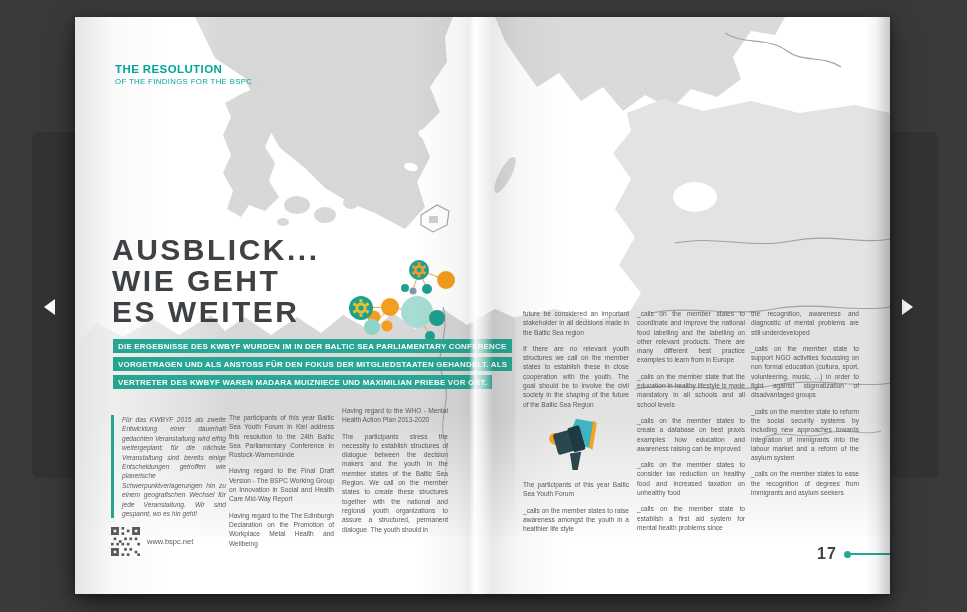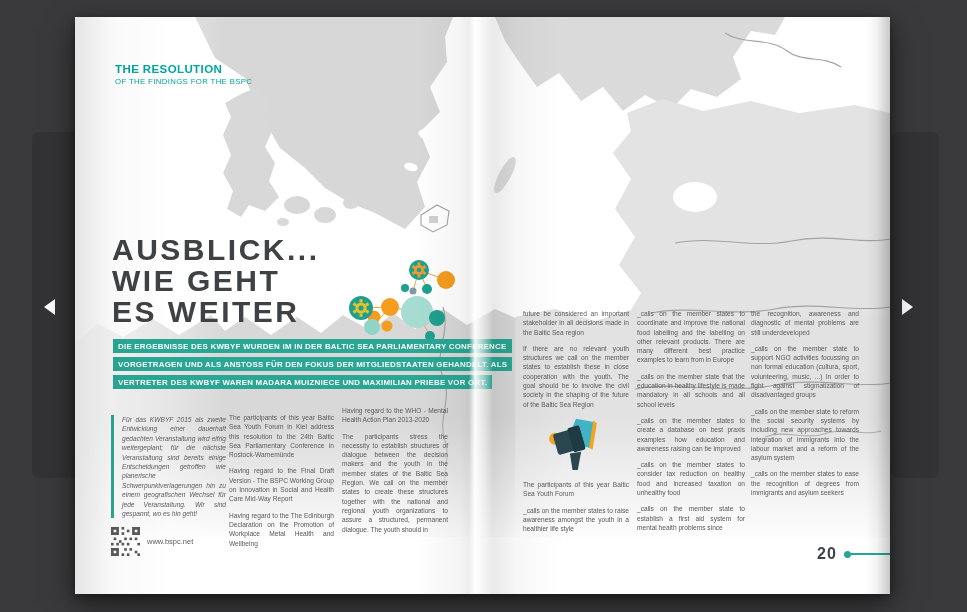--- a/index.html
+++ b/index.html
@@ -263,21 +263,21 @@
     </div>
 
     <div class="col col-r3">
       <p>the recognition, awareness and diagnostic of mental problems are still underdeveloped</p>
       <p>_calls on the member state to support NGO activities focussing on non formal education (cultura, sport, volunteering, music, ...) in order to fight against stigmatization of disadvantaged groups</p>
       <p>_calls on the member state to reform the social security systems by including new approaches towards integration of immigrants into the labour market and a reform of the asylum system</p>
       <p>_calls on the member states to ease the recognition of degrees from immigrants and asylum seekers</p>
     </div>
 
     <div class="pagenum-row">
-      <span class="pagenum">20</span>
+      <span class="pagenum">17</span>
       <span class="dot"></span>
       <span class="rule"></span>
     </div>
 
     <div class="curl curl-left"></div>
     <div class="curl curl-right"></div>
     <div class="spine"></div>
 
   </div>
 </div>

